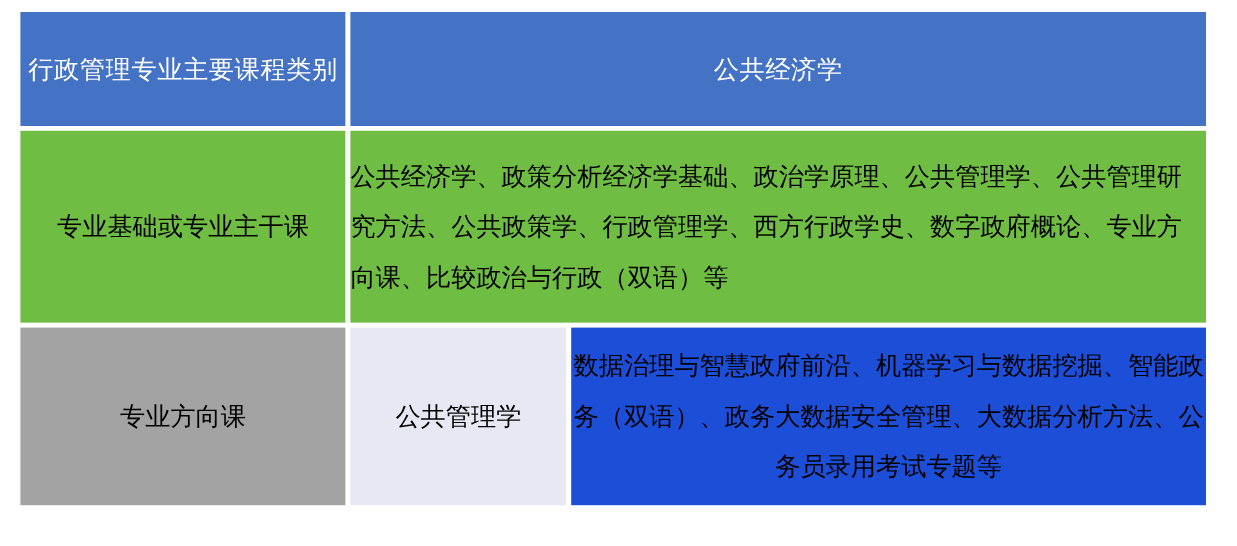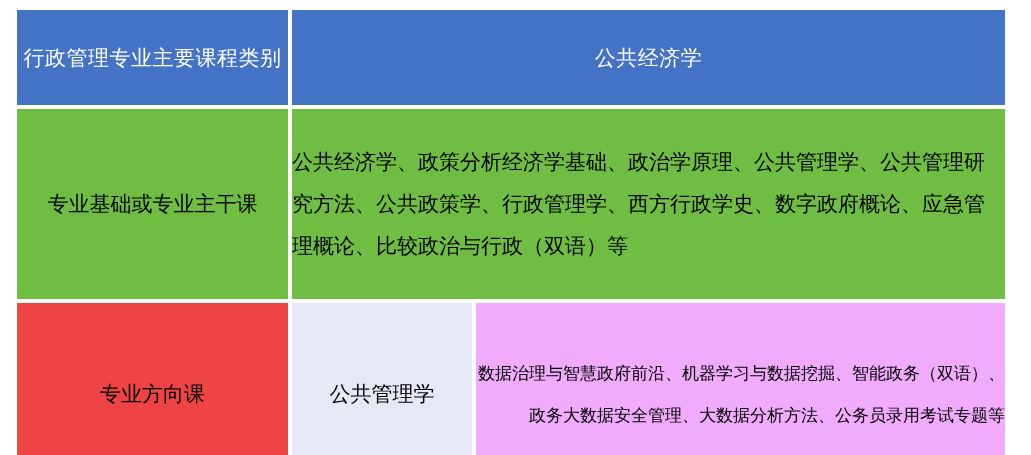--- a/index.html
+++ b/index.html
@@ -77,57 +77,57 @@
 
   
   .green-cat {
     background: #70BD44;
     color: #000000;
     width: 271px;
     font-size: 21px;
     line-height: 36px;
     text-align: center;
     padding: 6px 12px;
-    height: 190px;
+    height: 160px;
   }
   .green-body {
     background: #70BD44;
     color: #000000;
     font-size: 21px;
     line-height: 42px;
     text-align: left;
     padding: 6px 14px 6px 17px;
   }
 
   
   .lav-cat {
-    background: #ef4444;
+    background: #a3a3a3;
     color: #000000;
     width: 271px;
     font-size: 21px;
     line-height: 36px;
     text-align: center;
     padding: 6px 12px;
-    height: 182px;
+    height: 148px;
   }
   .lav-dir {
     background: #E6E8F4;
     color: #000000;
     width: 180px;
     font-size: 21px;
     line-height: 36px;
     text-align: center;
     padding: 6px 10px;
   }
   .lav-body {
-    background: #f0abfc;
+    background: #1d4ed8;
     color: #000000;
-    font-size: 17px;
+    font-size: 21px;
     line-height: 42px;
-    text-align: right;
+    text-align: center;
     padding: 6px 14px 6px 15px;
   }
 </style>
 </head>
 <body>
 
 <div class="page">
 
   <table class="course-table">
     <colgroup>
@@ -145,21 +145,21 @@
         <th class="hdr-name" colspan="3">公共经济学</th>
       </tr>
 
       <tr>
         <td class="vgap" colspan="5"></td>
       </tr>
 
       <tr>
         <td class="green-cat">专业基础或专业主干课</td>
         <td class="colgap"></td>
-        <td class="green-body" colspan="3">公共经济学、政策分析经济学基础、政治学原理、公共管理学、公共管理研究方法、公共政策学、行政管理学、西方行政学史、数字政府概论、应急管理概论、比较政治与行政（双语）等</td>
+        <td class="green-body" colspan="3">公共经济学、政策分析经济学基础、政治学原理、公共管理学、公共管理研究方法、公共政策学、行政管理学、西方行政学史、数字政府概论、专业方向课、比较政治与行政（双语）等</td>
       </tr>
 
       <tr>
         <td class="vgap" colspan="5"></td>
       </tr>
 
       <tr>
         <td class="lav-cat">专业方向课</td>
         <td class="colgap"></td>
         <td class="lav-dir">公共管理学</td>

